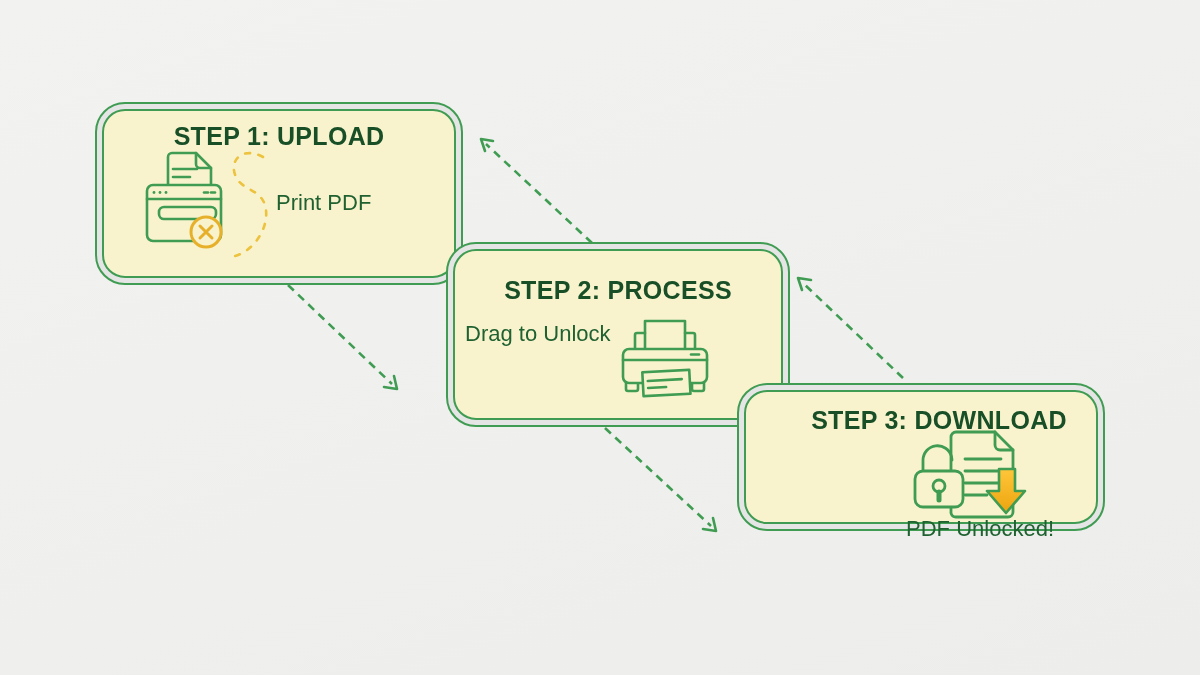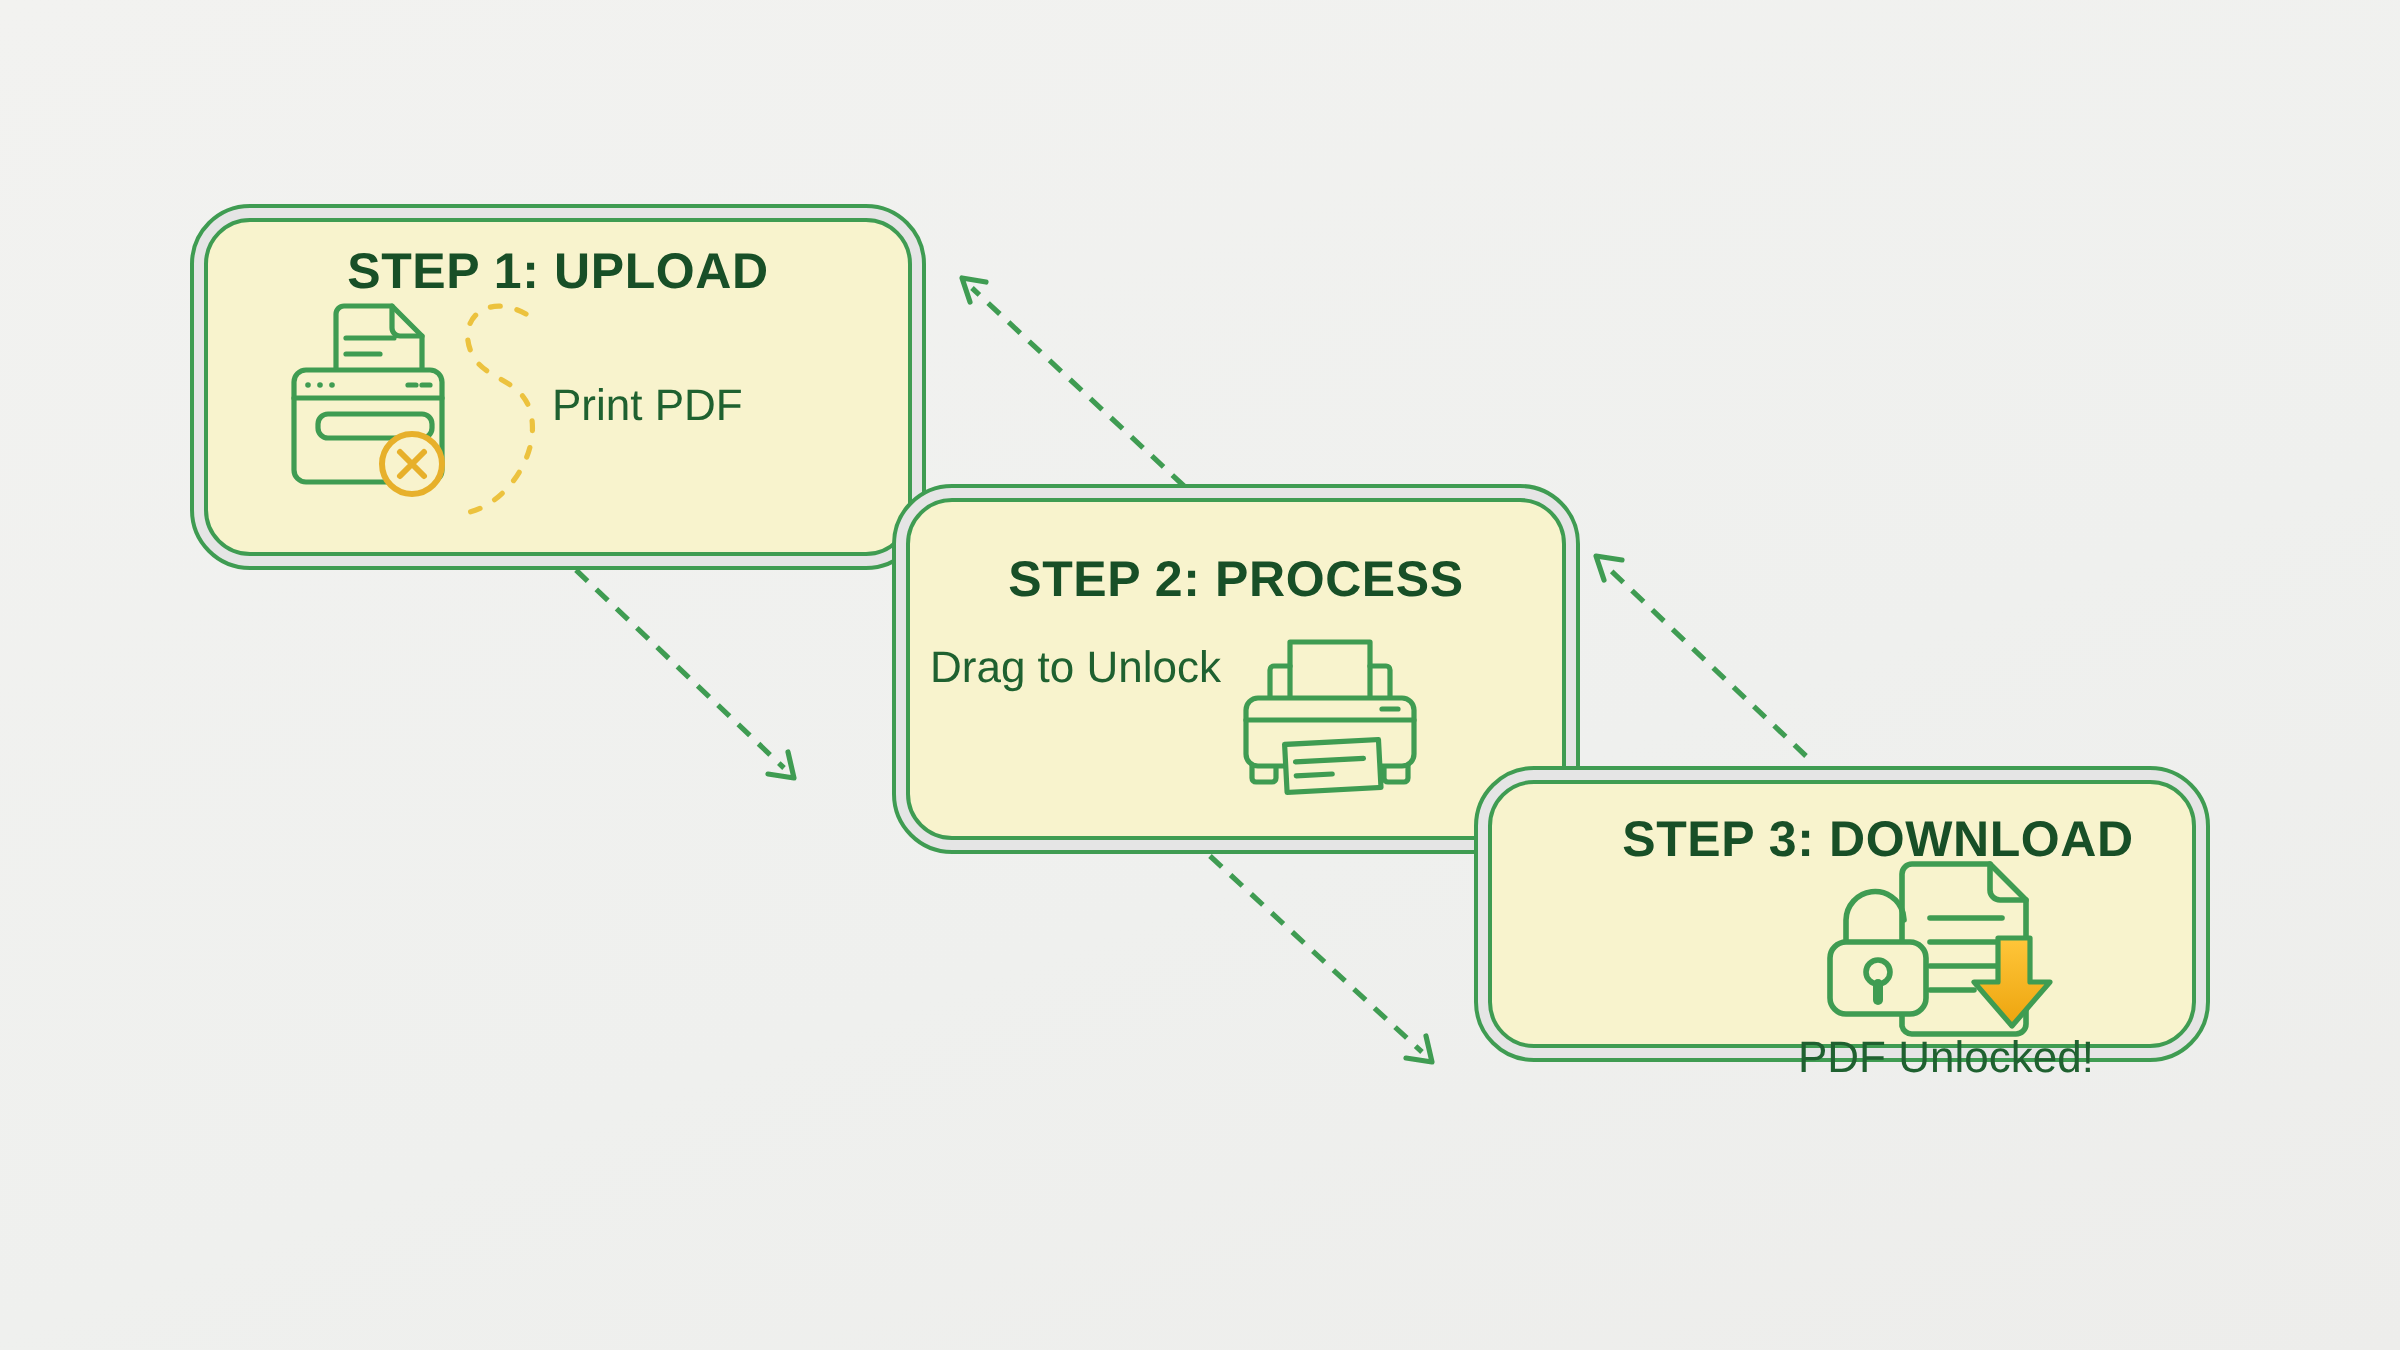--- a/index.html
+++ b/index.html
@@ -44,21 +44,21 @@
   .box2 .title{top:32px;}
   .box3 .title{top:21px;transform:translateX(18px);}
 
   .caption, .result{
     position:absolute;
     font-size:22px;color:#1f6130;z-index:5;white-space:nowrap;
   }
   .cap1{left:179px;top:86px;}
   .cap2{left:17px;top:77px;}
   .cap3{left:43px;top:64px;}
-  .res3{left:160px;top:131px;width:155px;text-align:left;}
+  .res3{left:160px;top:131px;width:155px;text-align:right;}
 
   .icon-svg{position:absolute;z-index:5;}
   .icon1{left:40px;top:45px;width:135px;height:115px;}
   .icon2{left:173px;top:75px;width:90px;height:85px;}
   .icon3{left:172px;top:44px;width:130px;height:95px;}
 </style>
 </head>
 <body>
 
 <div class="canvas">

